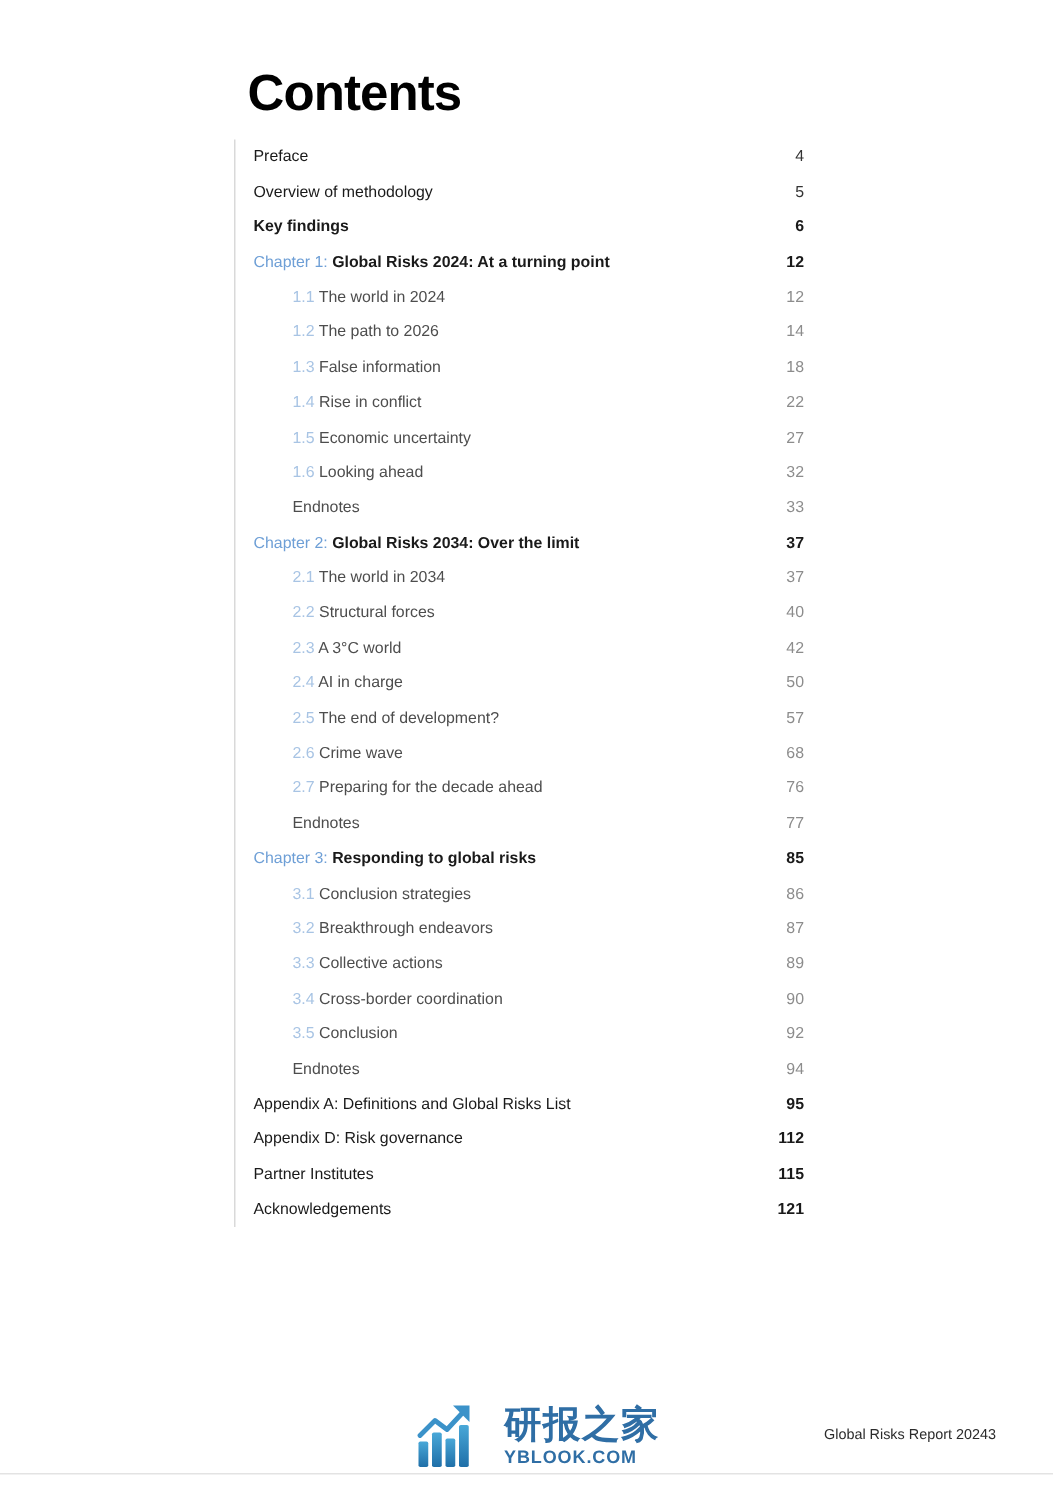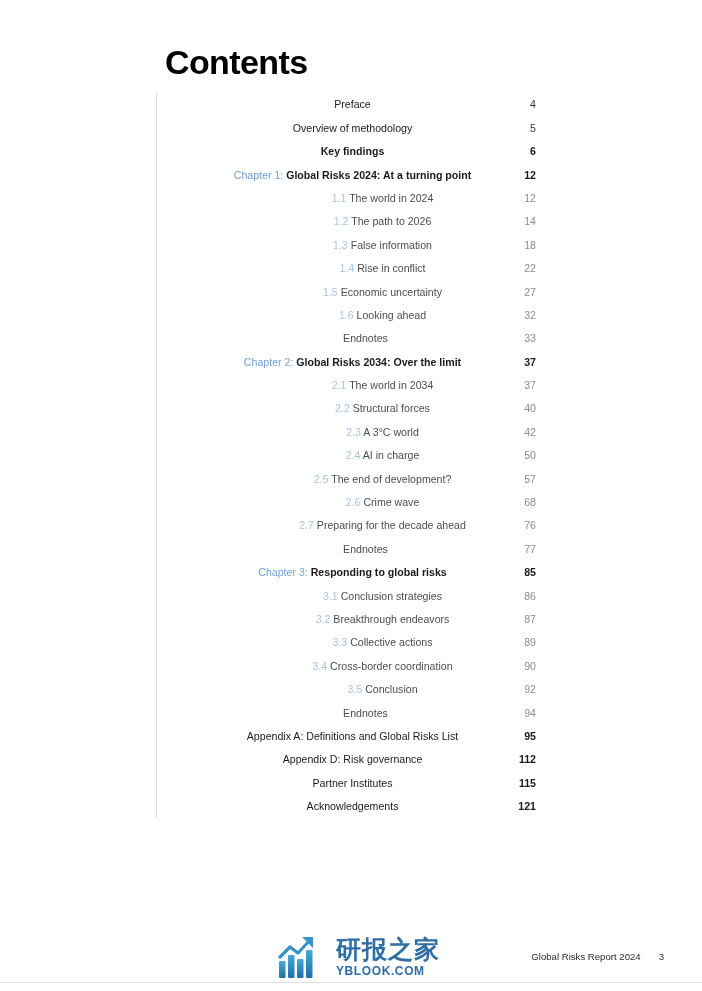--- a/index.html
+++ b/index.html
@@ -41,21 +41,20 @@
     width: 380px;
     border-left: 1px solid #d9d9d9;
     box-sizing: border-box;
     padding-left: 0;
   }
   .toc-row {
     position: relative;
     height: 23.4px;
     display: flex;
     align-items: center;
-    justify-content: center;
   }
   .toc-label {
     white-space: nowrap;
     font-size: 10.6px;
     line-height: 1;
   }
   .toc-page {
     position: absolute;
     right: 0;
     width: 30px;
@@ -79,21 +78,20 @@
     color: #6e9fd6;
     font-weight: normal;
   }
 
   
   .lvl-sub .toc-label { padding-left: 38px; color: #4d4d4d; font-weight: normal; }
   .lvl-sub .toc-page  { color: #8c8c8c; font-weight: normal; }
   .sub-num {
     color: #a8c4e4;
     font-weight: normal;
-    margin-left: 34px;
   }
 
   
   .lvl-endnote .toc-label { padding-left: 38px; color: #4d4d4d; font-weight: normal; }
   .lvl-endnote .toc-page  { color: #8c8c8c; font-weight: normal; }
 
   
   .lvl-appendix .toc-label { padding-left: 12px; color: #1a1a1a; font-weight: normal; }
   .lvl-appendix .toc-page  { color: #1a1a1a; font-weight: bold; }
 
@@ -134,21 +132,20 @@
     color: #2f6ea5;
     letter-spacing: 0.6px;
     margin-top: 3px;
   }
   .footer-meta {
     position: absolute;
     right: 38px;
     bottom: 29px;
     display: flex;
     align-items: baseline;
-    gap: 18px;
     font-size: 9.6px;
     color: #2b2b2b;
   }
   .footer-meta .pagenum { font-size: 9.6px; color: #2b2b2b; }
 </style>
 </head>
 <body>
 
 <div class="page">
 

